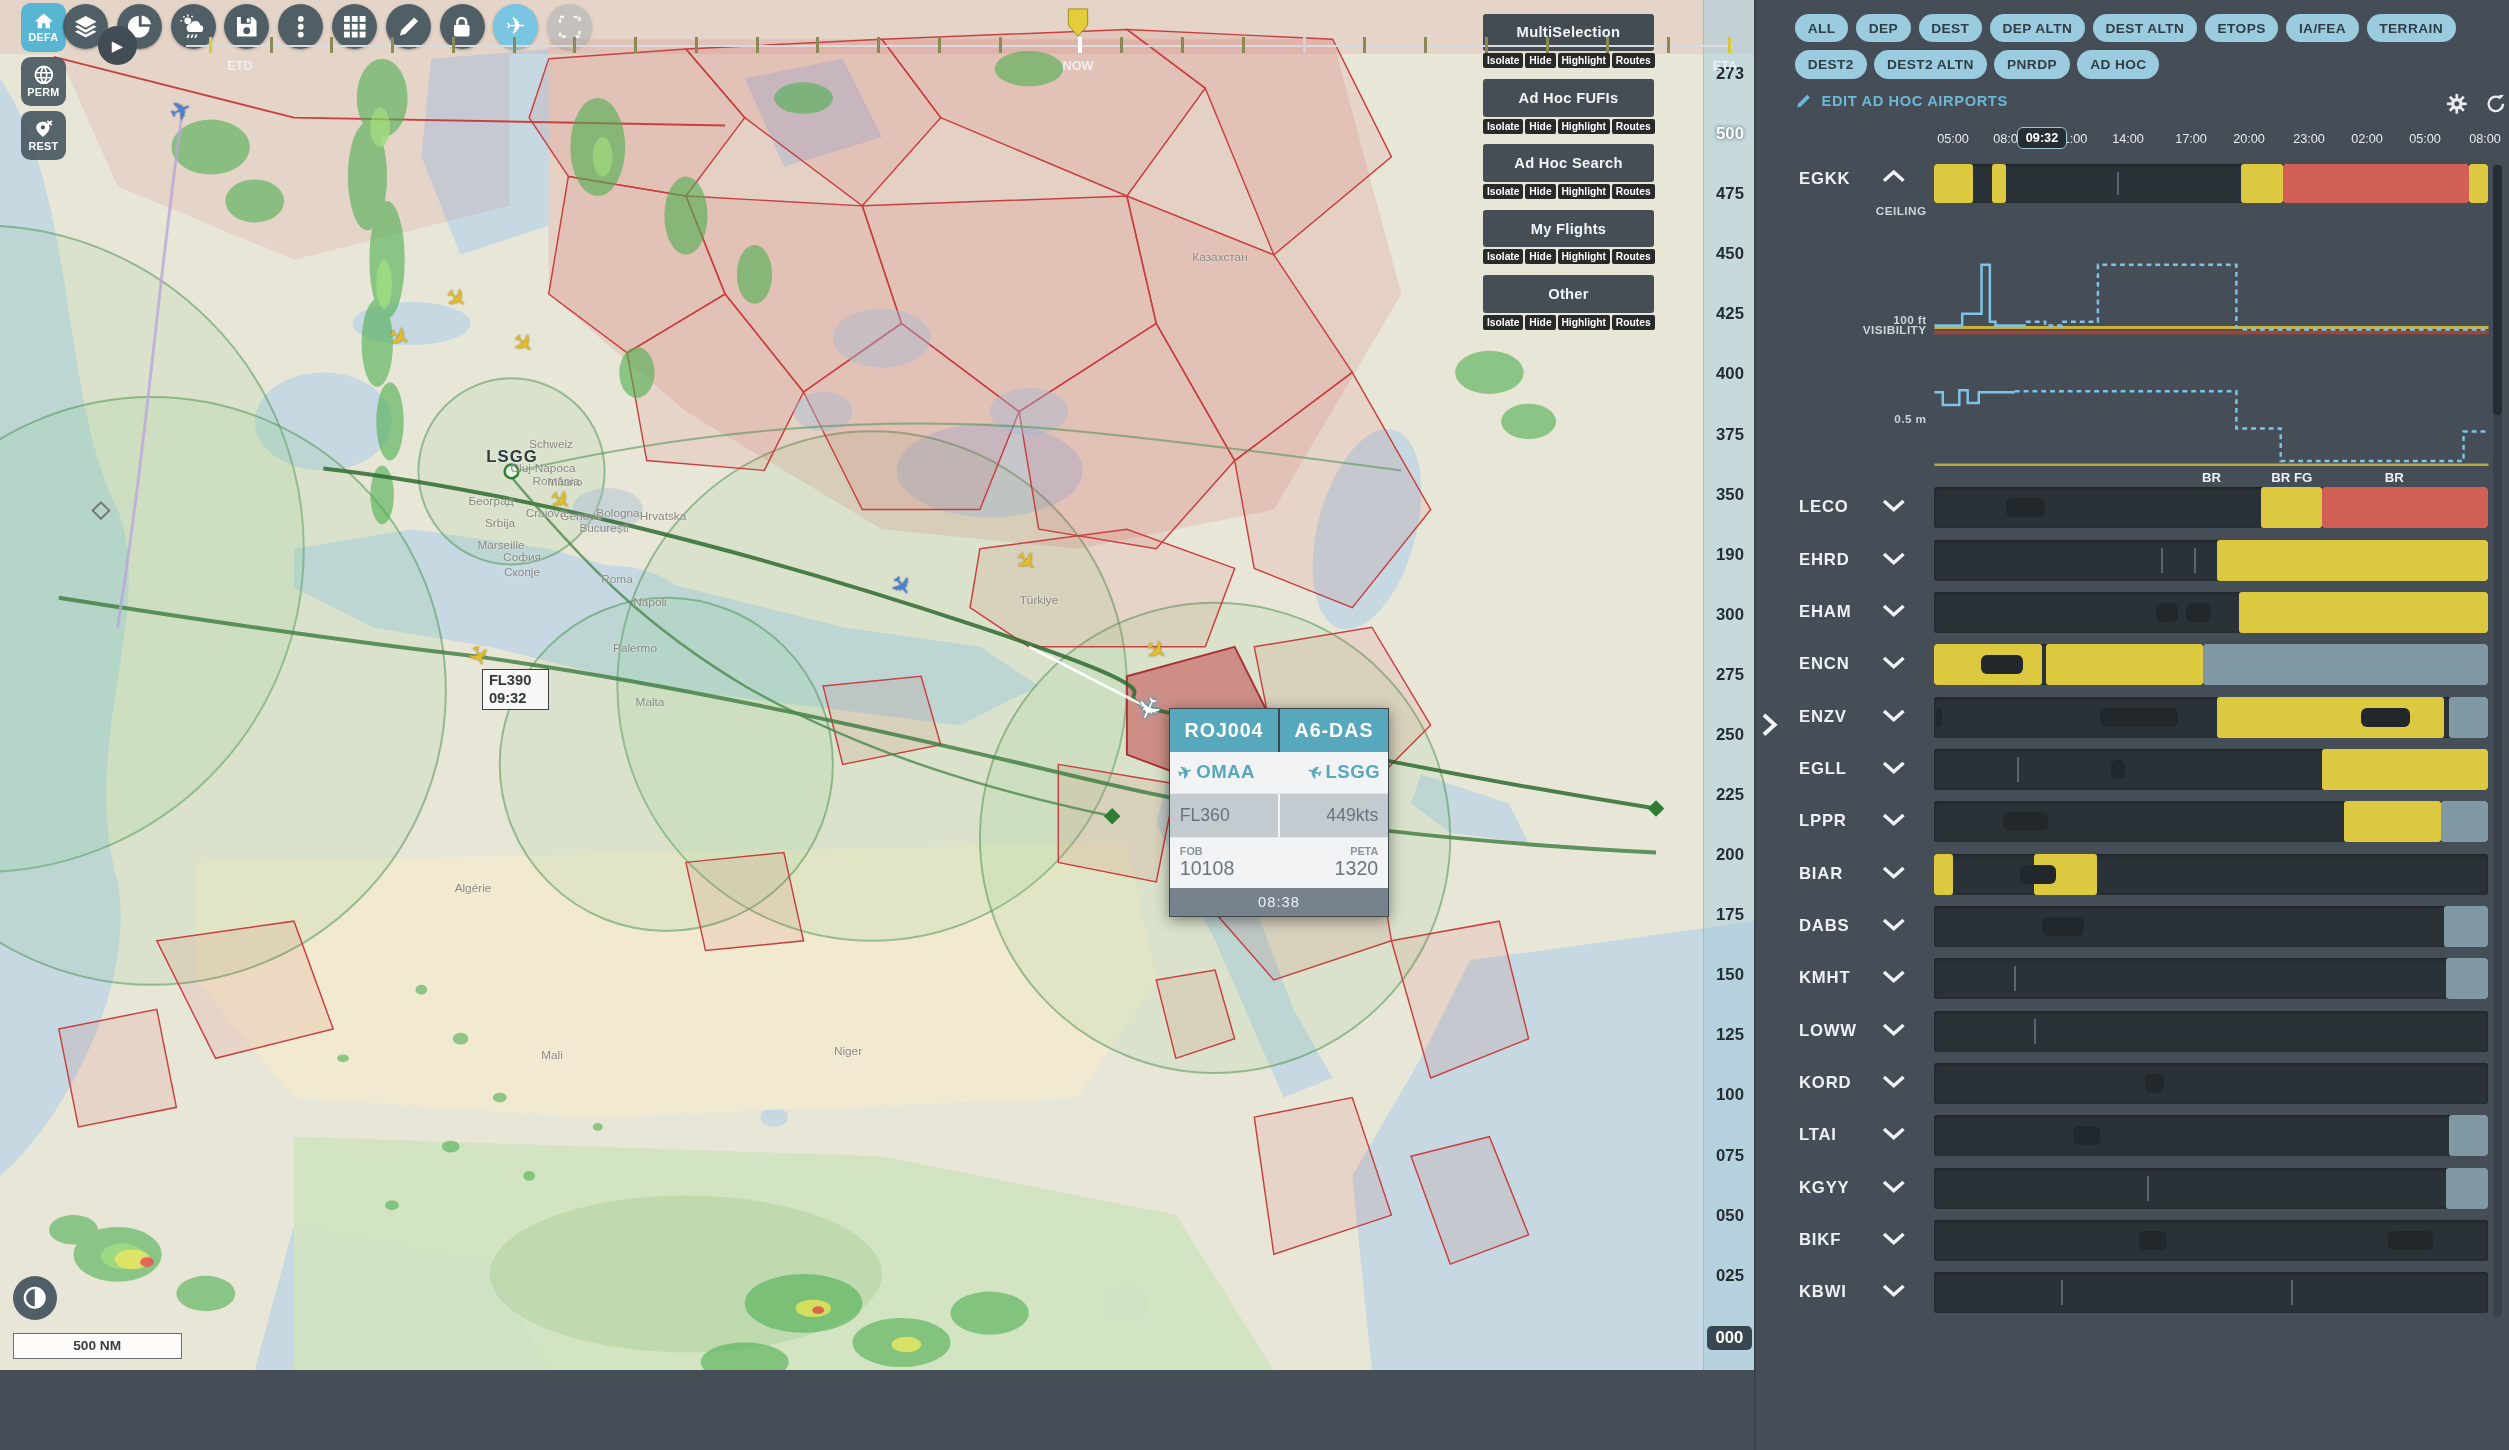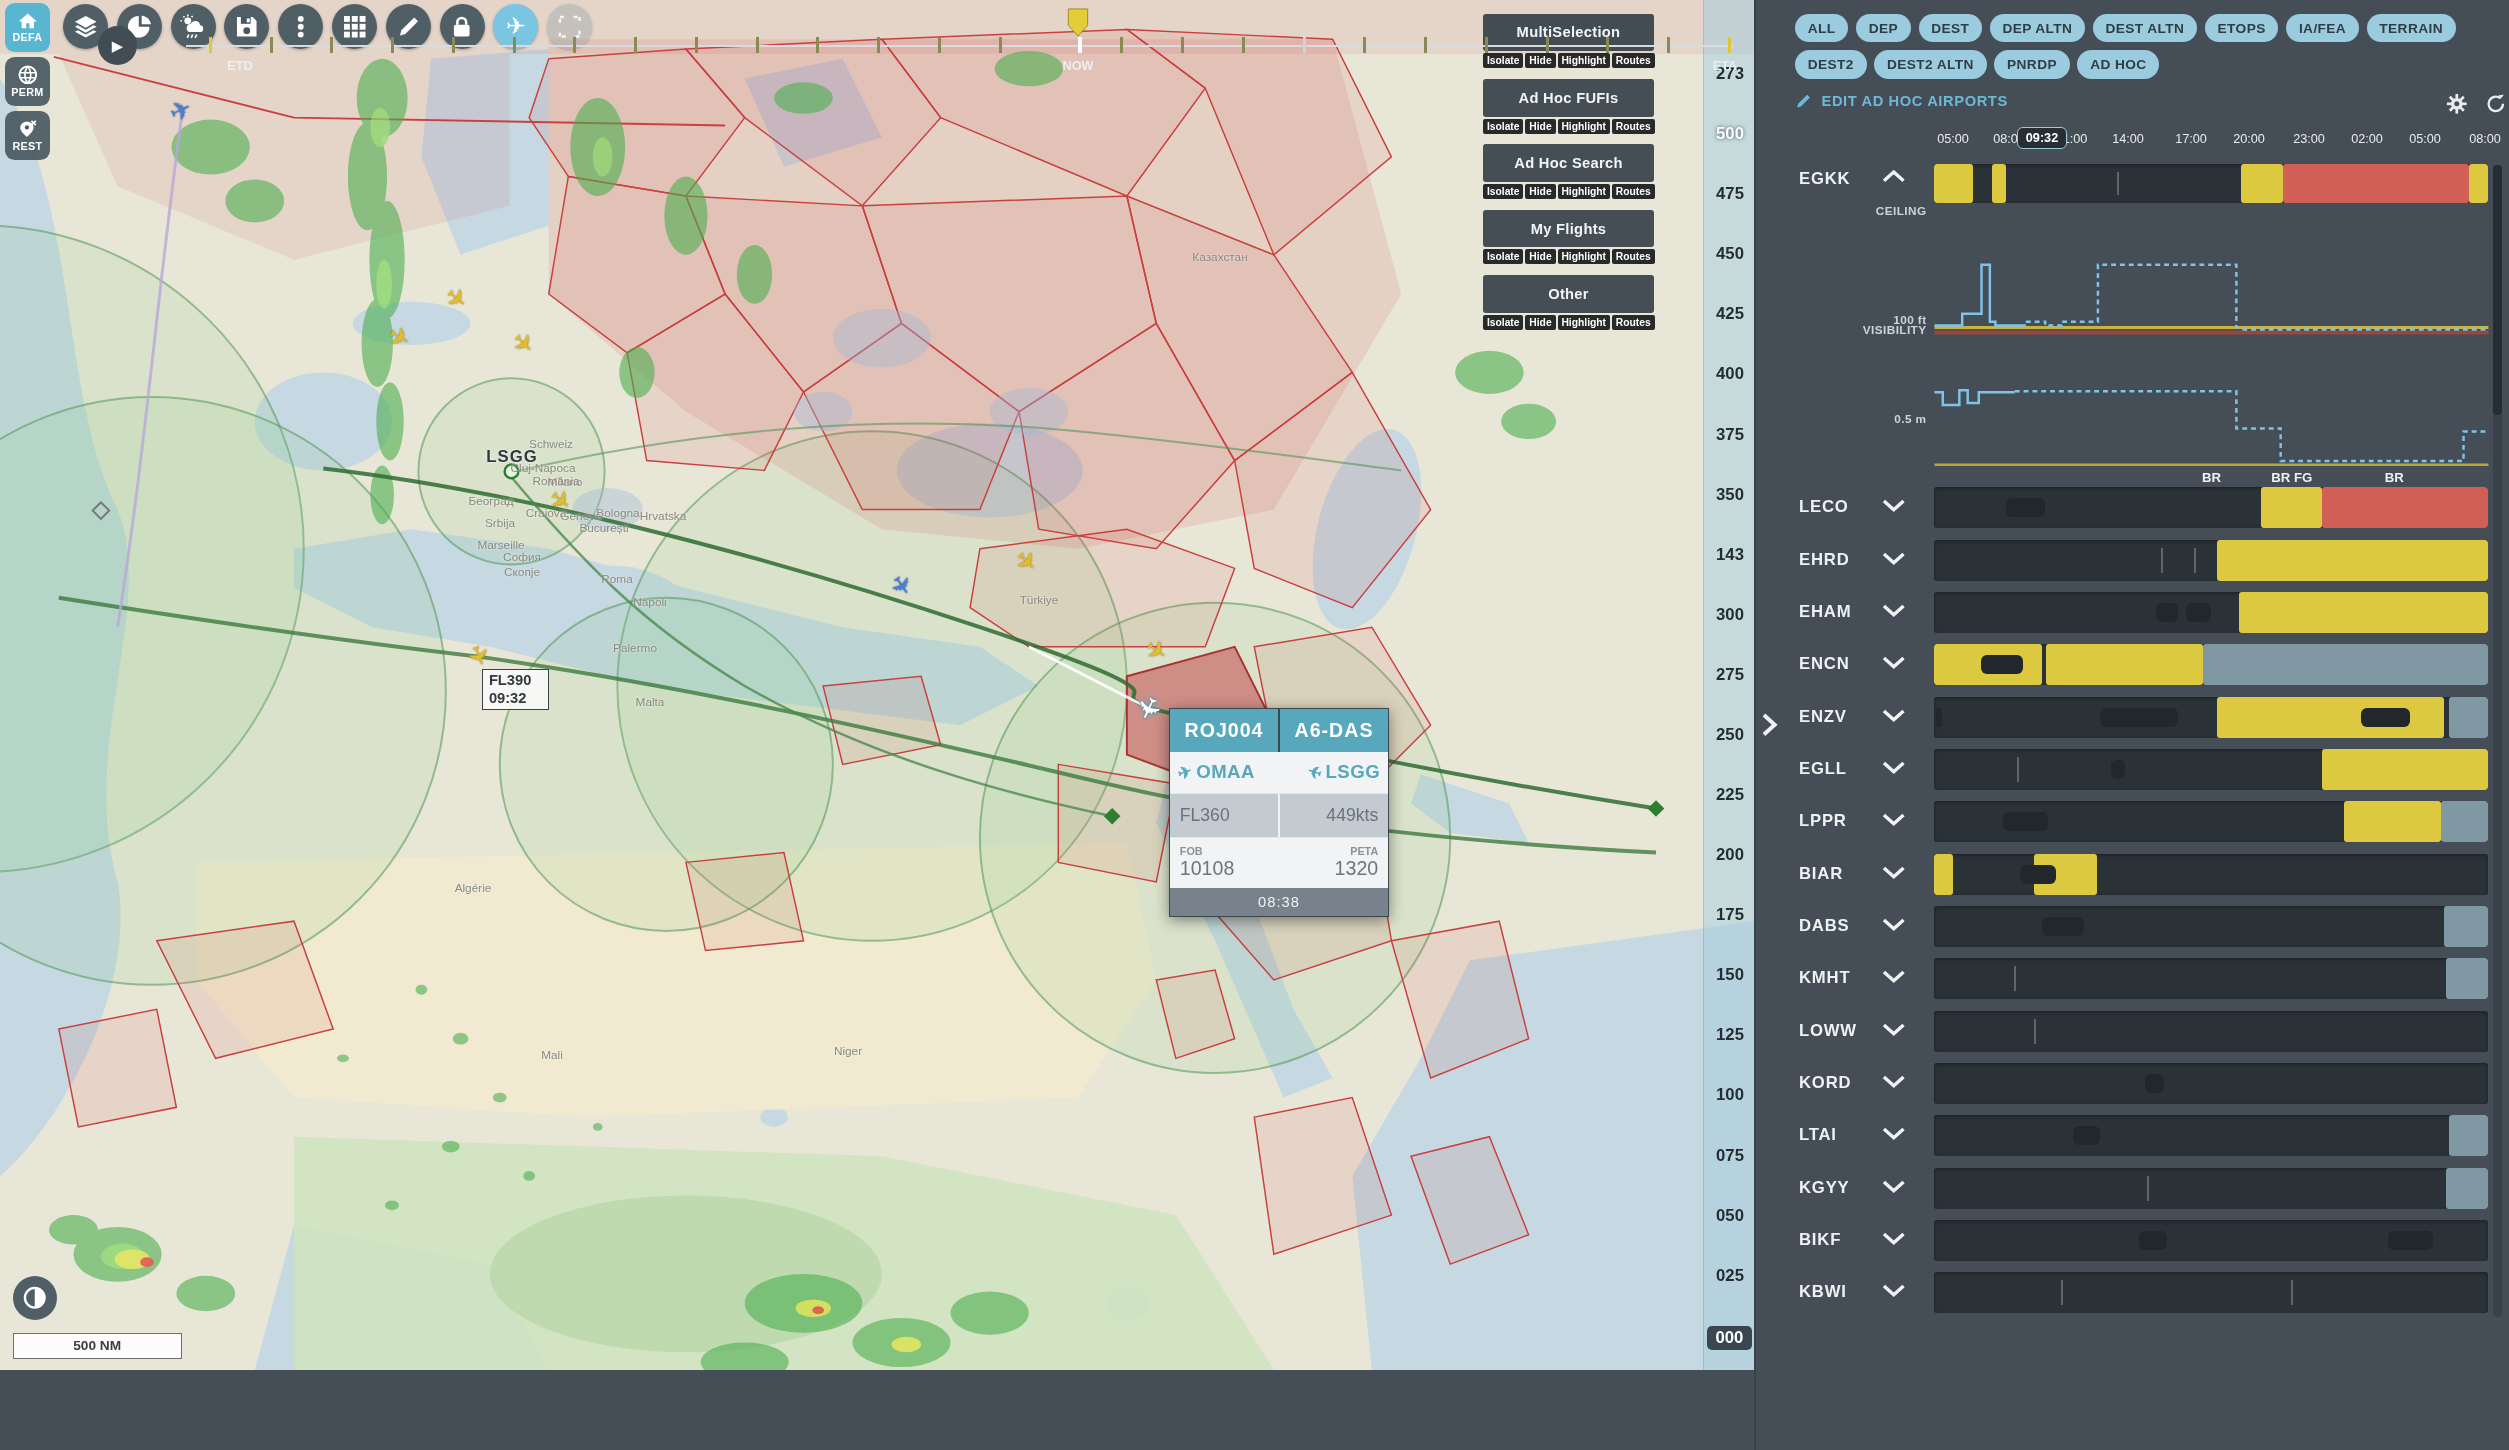--- a/index.html
+++ b/index.html
@@ -11,21 +11,21 @@
   .map svg.base{position:absolute;left:0;top:0;}
   .map-label{position:absolute;transform:translate(-50%,-50%);color:#8a8a82;font-size:11.8px;white-space:nowrap;pointer-events:none;text-shadow:0 0 2.9px rgba(255,255,255,.7);}
   .map-label.strong{color:#2b3a40;font-weight:bold;font-size:16.7px;letter-spacing:1px;}
   .plane{position:absolute;transform:translate(-50%,-50%);font-size:25.5px;color:#e3bd2a;text-shadow:0 0 2px #7a6410;line-height:1;}
   .plane.blue{color:#4d7fd0;text-shadow:0 0 2px #2a4a80;}
   .plane.white{color:#ffffff;font-size:29px;text-shadow:0 0 5.9px #58b6d2,0 0 2.9px #1d6e8c;}
   .flight-tag{position:absolute;background:rgba(250,250,248,.92);border:1.5px solid #3c4347;color:#333a3e;
       font-size:14.7px;line-height:1.2;text-align:left;padding:2px 5.9px;font-weight:bold;}
   
   .tile{position:absolute;width:45px;height:49px;border-radius:9.8px;background:rgba(74,89,99,.93);
-        display:flex;flex-direction:column;align-items:center;justify-content:center;gap:1px;color:#fff;cursor:pointer;}
+        display:flex;flex-direction:column;align-items:center;justify-content:center;gap:1px;color:#fff;cursor:pointer;margin-left:16px;}
   .tile .t-lab{font-size:10.8px;font-weight:bold;letter-spacing:0.3px;}
   .tile.defa{background:#58b6d2;}
   
   .tb{position:absolute;left:63px;top:3.9px;display:flex;gap:8.8px;}
   .tb-btn{width:45px;height:45px;border-radius:50%;background:rgba(72,87,97,.95);display:flex;align-items:center;justify-content:center;cursor:pointer;box-shadow:0 1px 2.9px rgba(0,0,0,.3);}
   .tb-btn.active{background:#79c5e2;}
   .tb-btn.dim{background:rgba(150,165,175,.55);opacity:.75;}
   .tb-btn svg{display:block;}
   .tb-air{font-size:23.5px;color:#fff;line-height:1;}
   
@@ -437,21 +437,21 @@
     <div class="fl-scale" id="fl-scale">
         <div class="fl fl-badge" style="top: 3.9px; margin-left: 47px;">550</div>
         <div class="fl" style="top: 64px;">273</div>
         <div class="fl fl-cur" style="top: 124px;">500</div>
         <div class="fl" style="top: 184px;">475</div>
         <div class="fl" style="top: 244px;">450</div>
         <div class="fl" style="top: 304px;">425</div>
         <div class="fl" style="top: 364px;">400</div>
         <div class="fl" style="top: 425px;">375</div>
         <div class="fl" style="top: 485px;">350</div>
-        <div class="fl" style="top: 545px;">143</div>
+        <div class="fl" style="top: 545px;">190</div>
         <div class="fl" style="top: 605px;">300</div>
         <div class="fl" style="top: 665px;">275</div>
         <div class="fl" style="top: 725px;">250</div>
         <div class="fl" style="top: 785px;">225</div>
         <div class="fl" style="top: 845px;">200</div>
         <div class="fl" style="top: 905px;">175</div>
         <div class="fl" style="top: 965px;">150</div>
         <div class="fl" style="top: 1025px;">125</div>
         <div class="fl" style="top: 1085px;">100</div>
         <div class="fl" style="top: 1146px;">075</div>

